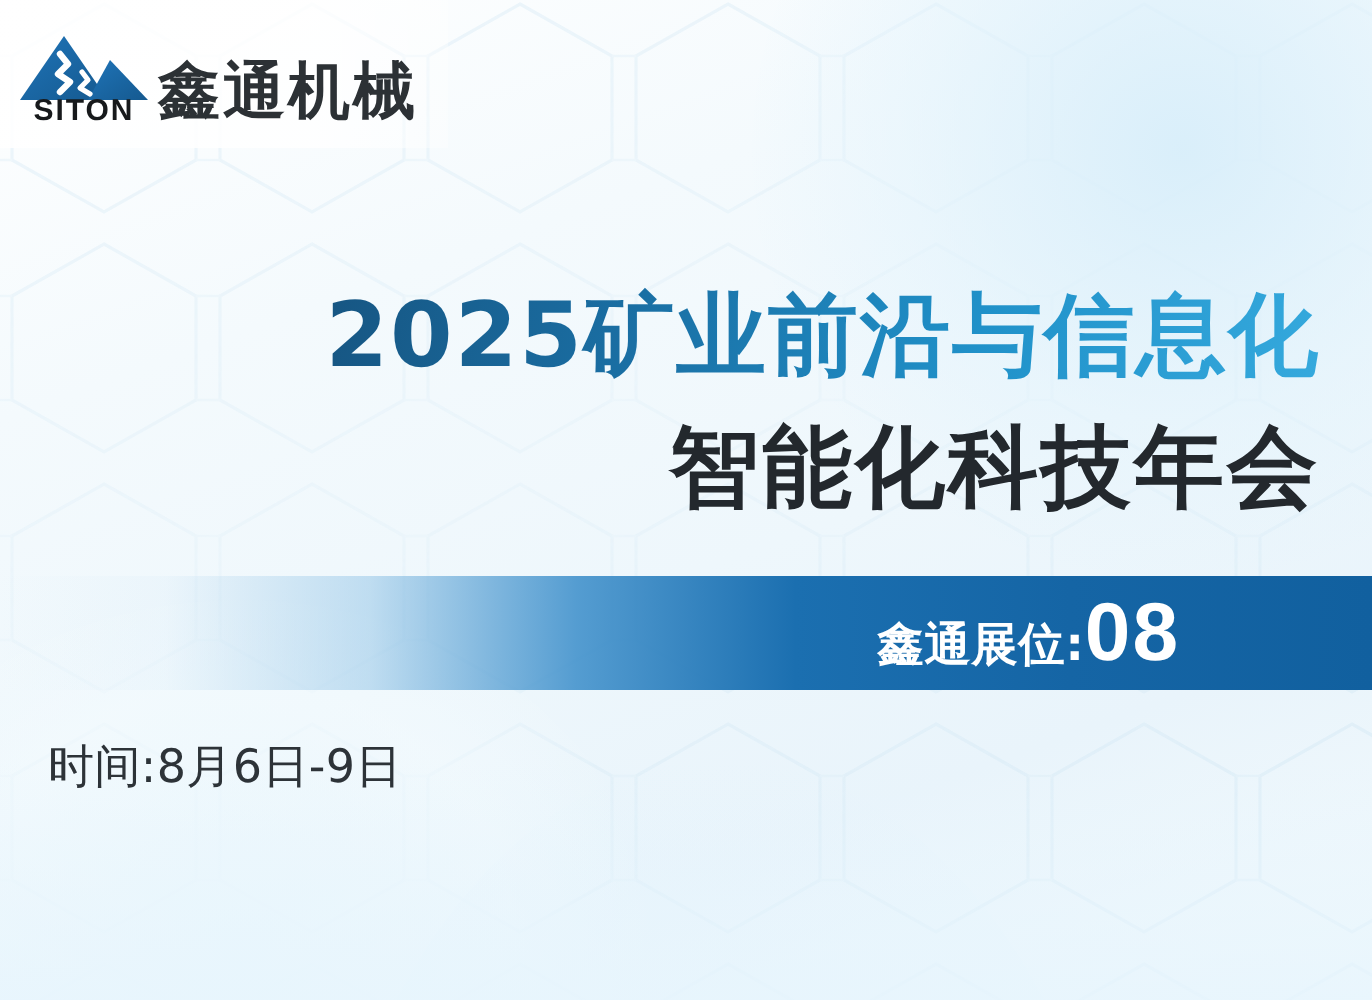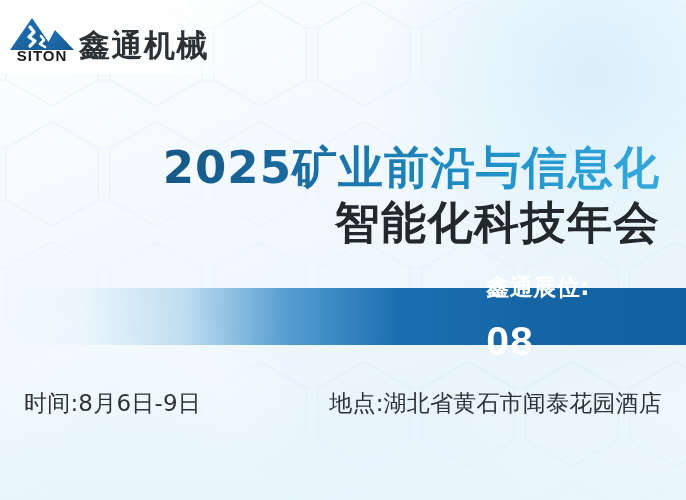--- a/index.html
+++ b/index.html
@@ -132,22 +132,22 @@
     font-family: "DejaVu Sans", "Liberation Sans", sans-serif;
     padding-left: 43px;
   }
   .title-line2 {
     font-size: 45px;
     font-weight: 700;
     line-height: 1.18;
     letter-spacing: 1.5px;
     white-space: nowrap;
     color: #23282d;
-    margin-top: 4px;
-    font-family: Liberation Serif, serif;
+    margin-top: 18px;
+    font-family: Liberation Mono, monospace;
   }
 
   
   .booth-bar {
     position: absolute;
     left: 0;
     right: 0;
     top: 288px;
     height: 57px;
     background: linear-gradient(to right,
@@ -160,22 +160,20 @@
         #11609f 100%);
     display: flex;
     align-items: center;
     justify-content: flex-end;
     padding-right: 96px;
     box-sizing: border-box;
   }
   .booth-inner {
     display: flex;
     align-items: baseline;
-    gap: 18px;
-    flex-direction: column;
   }
   .booth-label {
     font-size: 23px;
     font-weight: 700;
     color: #ffffff;
     letter-spacing: 0.5px;
     font-family: "DejaVu Sans", "Liberation Sans", sans-serif;
   }
   .booth-number {
     font-size: 41px;
@@ -189,21 +187,20 @@
   
   .meta-row {
     position: absolute;
     left: 24px;
     right: 24px;
     top: 368px;
     display: flex;
     align-items: baseline;
     justify-content: space-between;
     gap: 20px;
-    margin-top: 20px;
   }
   .meta-item {
     font-size: 23px;
     font-weight: 400;
     color: #2d3338;
     letter-spacing: 0.2px;
     white-space: nowrap;
     font-family: "DejaVu Sans", "Liberation Sans", sans-serif;
   }
 </style>
@@ -262,16 +259,15 @@
 
   <div class="booth-bar">
     <div class="booth-inner">
       <span class="booth-label">鑫通展位:</span>
       <span class="booth-number">08</span>
     </div>
   </div>
 
   <div class="meta-row">
     <span class="meta-item">时间:8月6日-9日</span>
-    <span class="meta-item">地点:湖北省黄石市闻泰花园酒店</span>
   </div>
 
 </div>
 
 </body></html>

